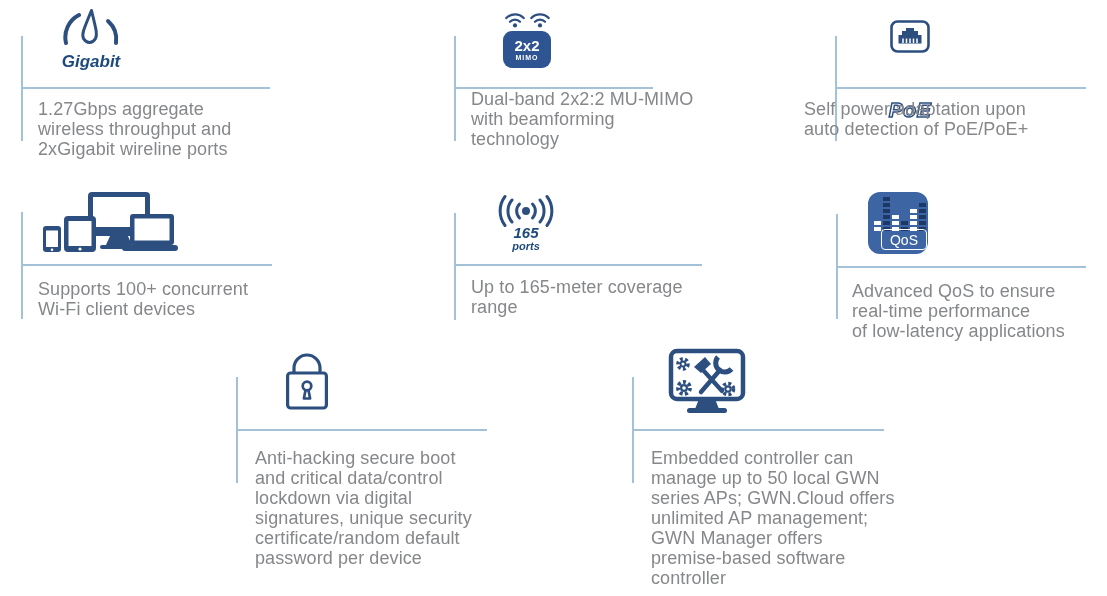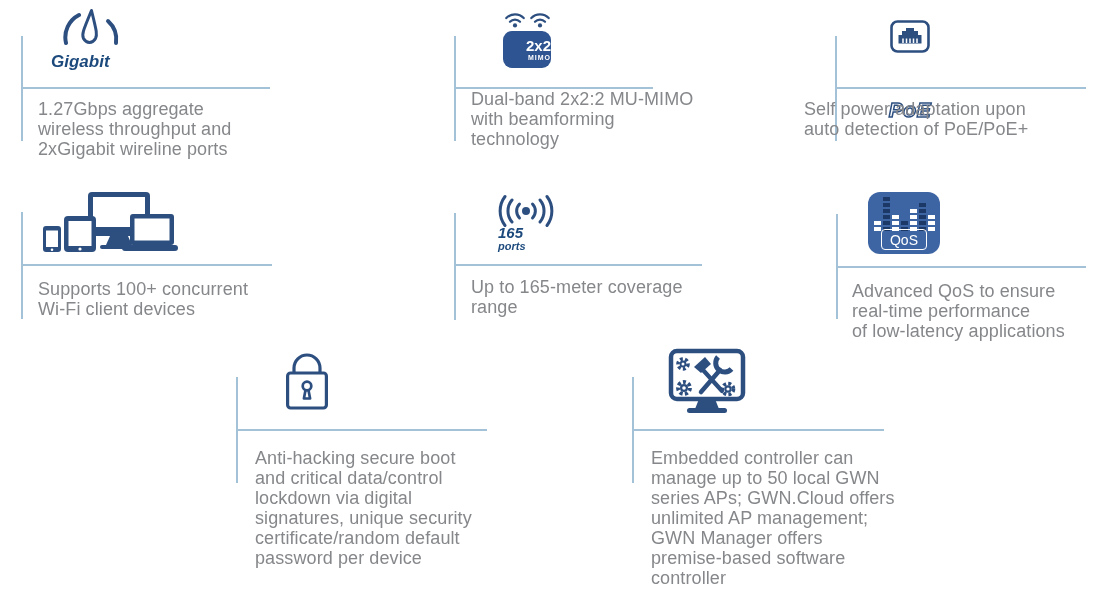--- a/index.html
+++ b/index.html
@@ -8,34 +8,34 @@
   #canvas { position:relative; width:1107px; height:596px; background:#fff; overflow:hidden; }
 
   .vline { position:absolute; width:2px; background:var(--line-blue); }
   .hline { position:absolute; height:2px; background:var(--line-blue); }
 
   .desc { position:absolute; font-size:18px; line-height:20px; color:var(--text-gray);
           white-space:pre-line; letter-spacing:0.1px; }
 
   .icon { position:absolute; color:var(--icon-navy); }
 
-  .icon-caption { position:absolute; text-align:left; color:var(--label-navy);
+  .icon-caption { position:absolute; text-align:center; color:var(--label-navy);
                   font-weight:bold; font-style:italic; }
 
   .badge-mimo { position:absolute; left:503px; top:31px; width:48px; height:37px;
                 background:var(--badge-blue); border-radius:9px; color:#fff;
-                display:flex; flex-direction:column; align-items:flex-end; justify-content:center; }
+                display:flex; flex-direction:column; align-items:center; justify-content:center; }
   .badge-mimo .l1 { font-size:15px; font-weight:800; line-height:15px; }
   .badge-mimo .l2 { font-size:7px; font-weight:700; letter-spacing:1px; line-height:9px; }
 
   .poe-label { position:absolute; left:879px; top:50px; width:62px; text-align:center;
                font-size:21px; font-weight:900; font-style:italic; letter-spacing:0.5px;
                color:#fff;margin-top:48px; -webkit-text-stroke:1.5px var(--icon-navy); }
 
-  .qos-box { position:absolute; left:868px; top:192px; width:72px; height:62px;
+  .qos-box { position:absolute; left:868px; top:192px; width:60px; height:62px;
              background:var(--qos-blue); border-radius:12px; }
   .qos-label { position:absolute; left:13px; top:37px; width:46px; height:21px;
                border:1.5px solid #fff; border-radius:4px; color:#fff; font-size:14px;
                display:flex; align-items:center; justify-content:center; }
 
   .cap-165   { left:498px; top:223px; width:56px; font-size:15px; line-height:19px; }
   .cap-meters{ left:498px; top:241px; width:56px; font-size:11px; line-height:11px; }
   .cap-gigabit { left:51px; top:52px; width:80px; font-size:17px; }
 </style>
 </head>

